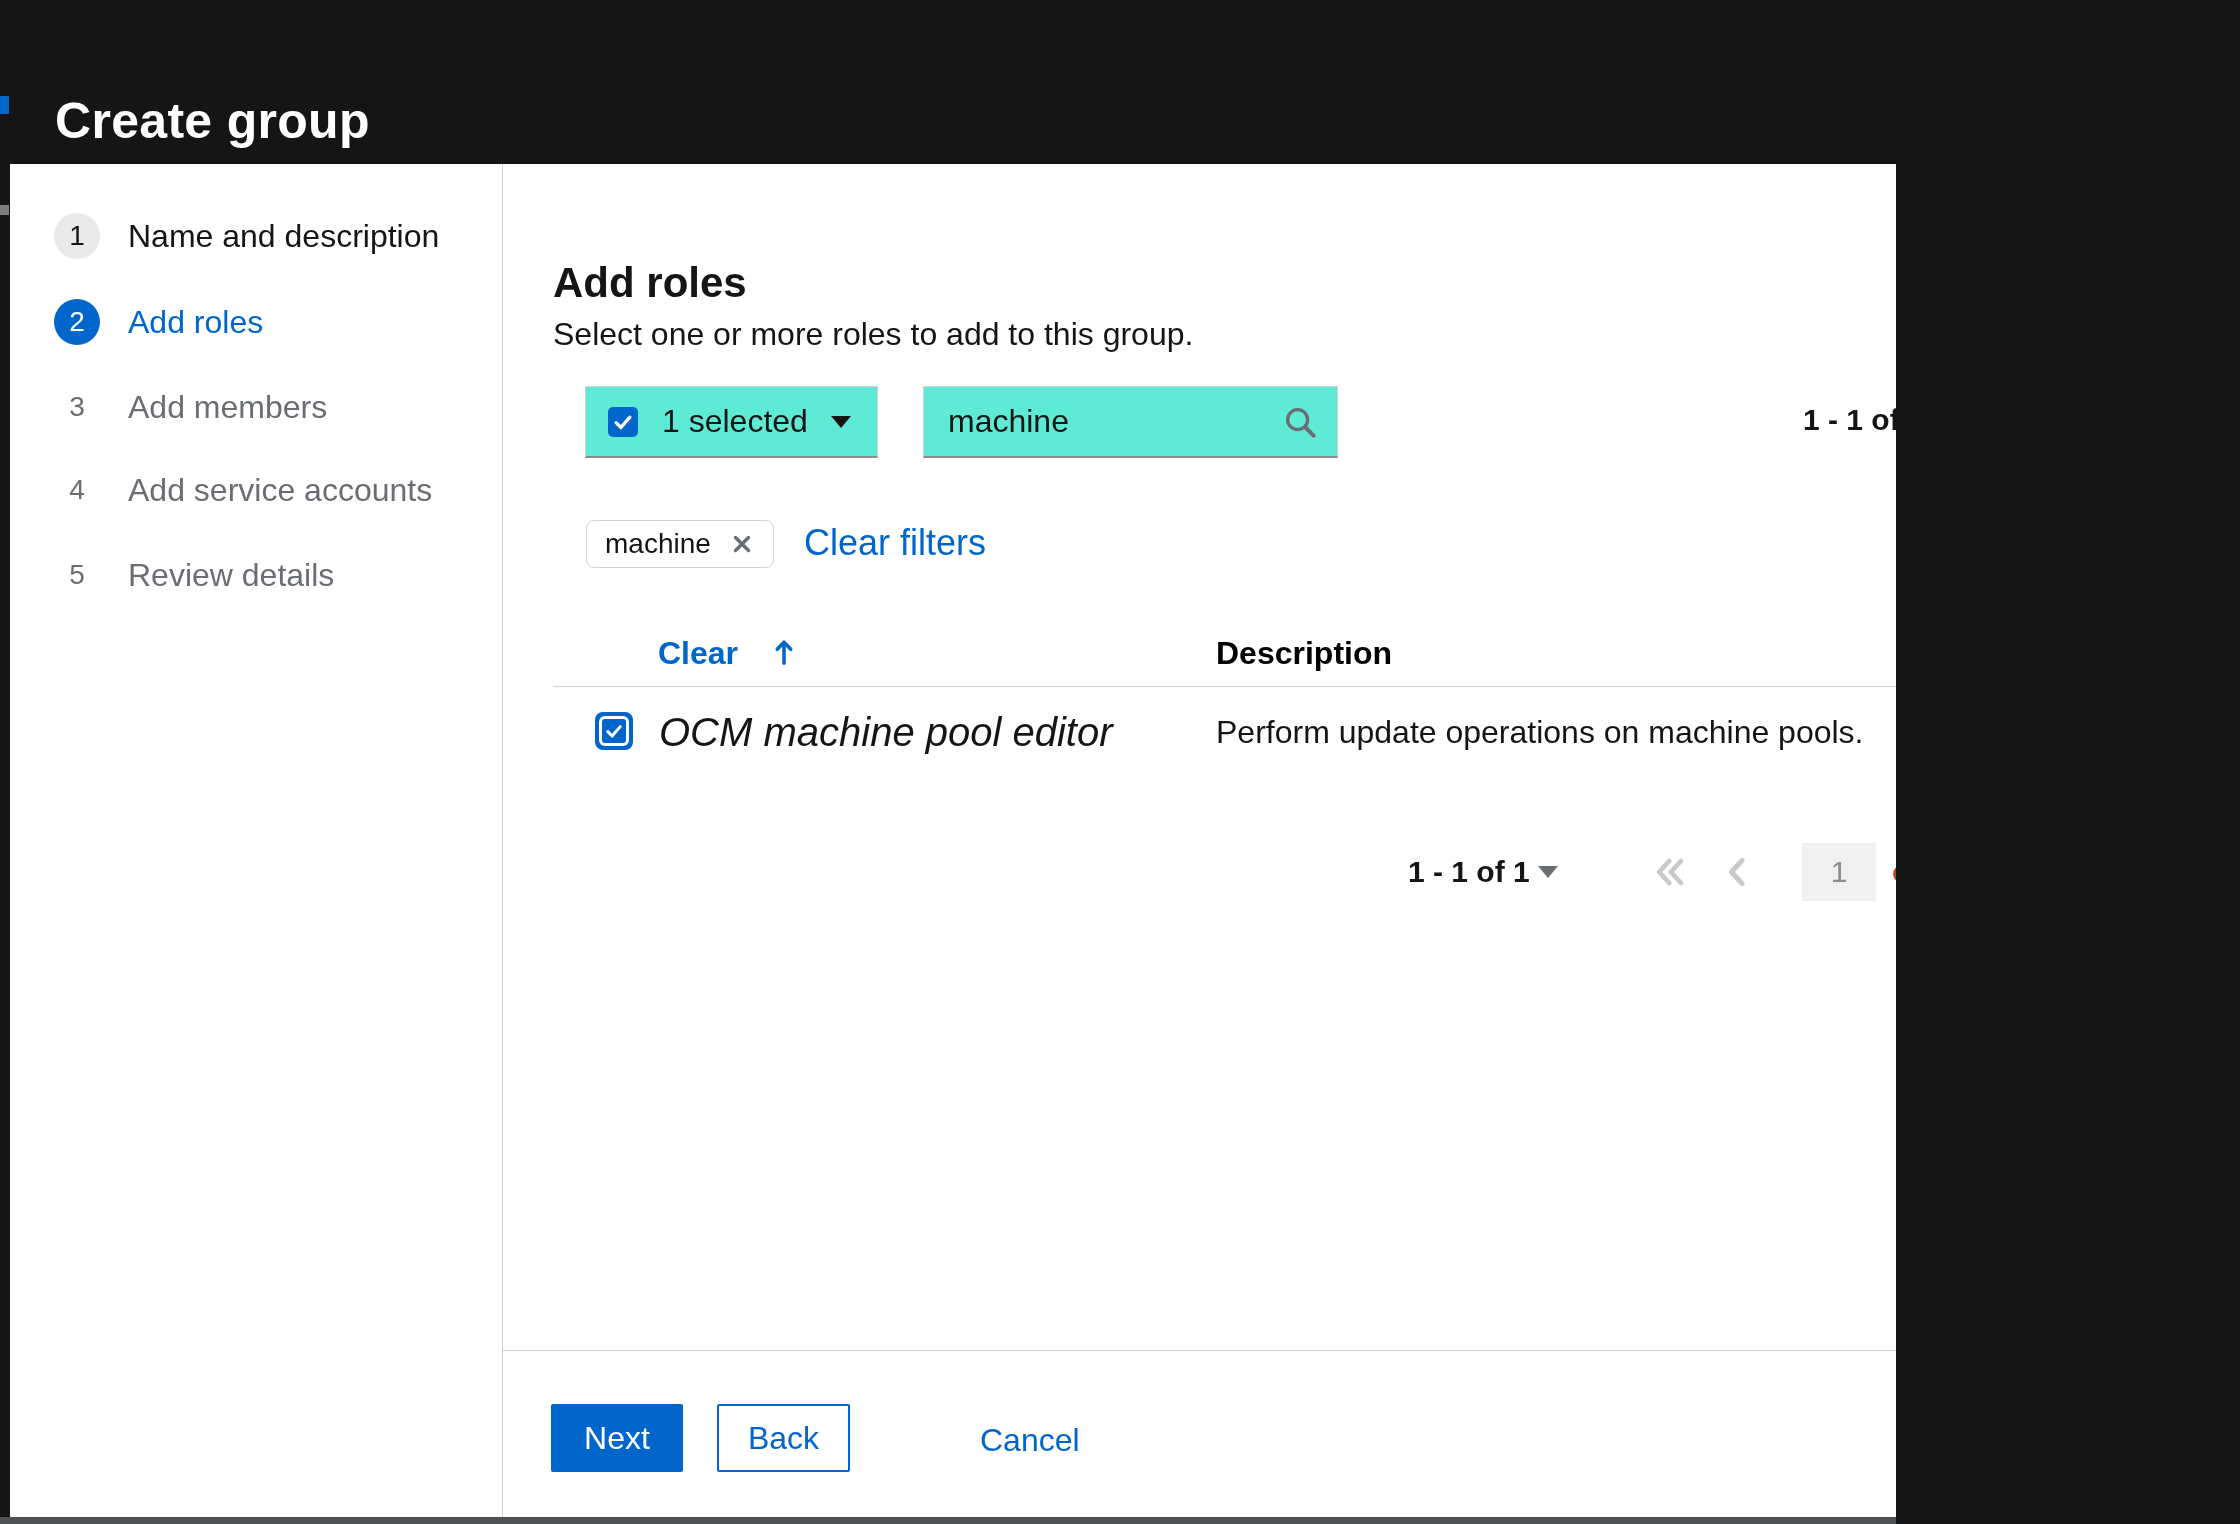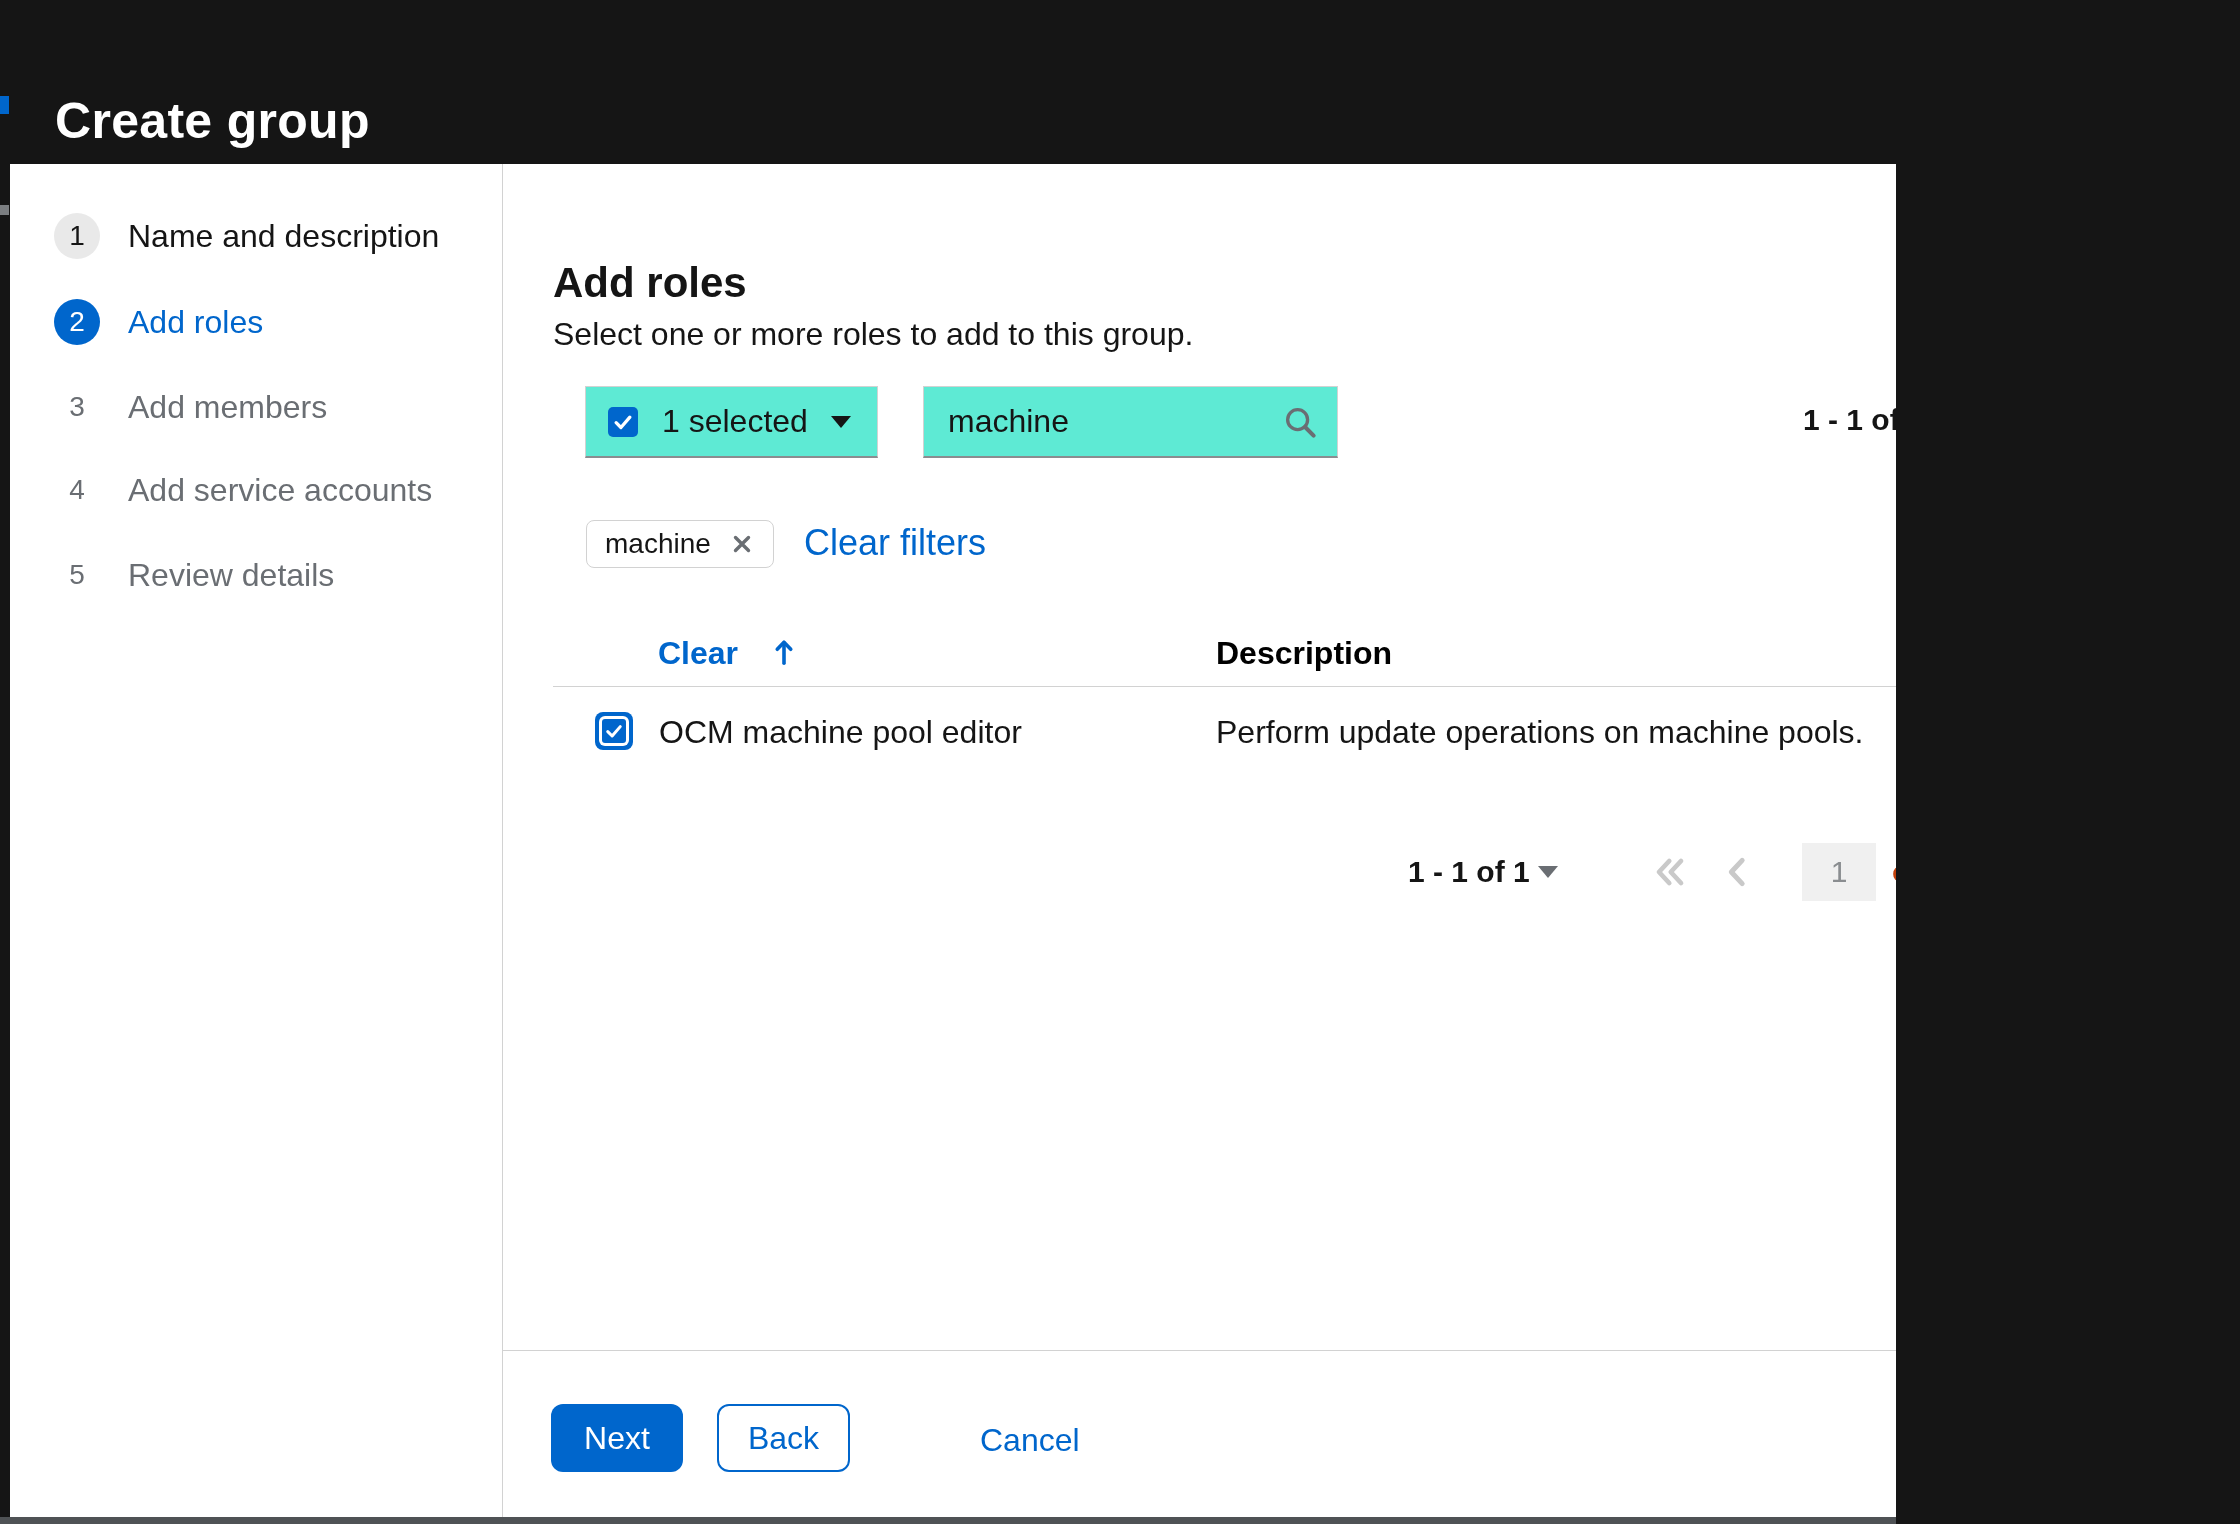--- a/index.html
+++ b/index.html
@@ -69,36 +69,36 @@
   
   .th-name{position:absolute;left:648px;top:469px;font-size:32px;line-height:40px;font-weight:700;color:#0066cc;cursor:pointer;}
   .sort-arrow{position:absolute;left:762px;top:472px;cursor:pointer;}
   .th-desc{position:absolute;left:1206px;top:469px;font-size:32px;line-height:40px;font-weight:700;color:#000000;}
   .table-header-border{position:absolute;left:543px;top:522px;width:1637px;height:1px;background:#d2d2d2;}
 
   .cb-ring{position:absolute;left:585px;top:548px;width:38px;height:38px;border-radius:8px;background:#0066cc;
     display:flex;align-items:center;justify-content:center;cursor:pointer;}
   .cb-core{width:24px;height:24px;border-radius:3px;background:#0066cc;box-shadow:0 0 0 3px #ffffff;
     display:flex;align-items:center;justify-content:center;}
-  .td-name{position:absolute;left:649px;top:548px;font-size:32px;line-height:40px;color:#151515;}
+  .td-name{position:absolute;left:649px;top:548px;font-size:40px;line-height:40px;color:#151515;font-style:italic;}
   .td-desc{position:absolute;left:1206px;top:548px;font-size:32px;line-height:40px;color:#151515;}
 
   
   .bot-range{position:absolute;left:1398px;top:690px;font-size:30px;line-height:36px;font-weight:700;color:#151515;white-space:nowrap;}
   .bot-caret{position:absolute;left:1528px;top:702px;border-top-color:#6a6e73;cursor:pointer;}
   .chev-first{left:1638px;top:686px;}
   .chev-prev{left:1706px;top:686px;}
   .page-input{position:absolute;left:1792px;top:679px;width:74px;height:58px;background:#f0f0f0;border:none;
     text-align:center;font-family:inherit;font-size:30px;color:#8a8d90;padding:0;}
   .of-label{position:absolute;left:1882px;top:690px;font-size:30px;line-height:36px;font-weight:700;color:#c2410c;white-space:nowrap;}
   .chev-next{left:1946px;top:686px;}
   .chev-last{left:2008px;top:686px;}
 
   
-  .btn{position:absolute;top:1240px;height:68px;box-sizing:border-box;border-radius:12px;font-family:inherit;font-size:32px;
+  .btn{position:absolute;top:1240px;height:68px;box-sizing:border-box;border-radius:2px;font-family:inherit;font-size:32px;
     display:flex;align-items:center;justify-content:center;cursor:pointer;}
   .btn-next{left:541px;width:132px;background:#0066cc;color:#ffffff;border:none;}
   .btn-back{left:707px;width:133px;background:#ffffff;color:#0066cc;border:2px solid #0066cc;}
   .cancel-link{position:absolute;left:970px;top:1256px;font-size:32px;line-height:40px;color:#0066cc;background:none;border:none;
     font-family:inherit;padding:0;cursor:pointer;}
 </style>
 </head>
 <body>
 
 <div id="screen">

